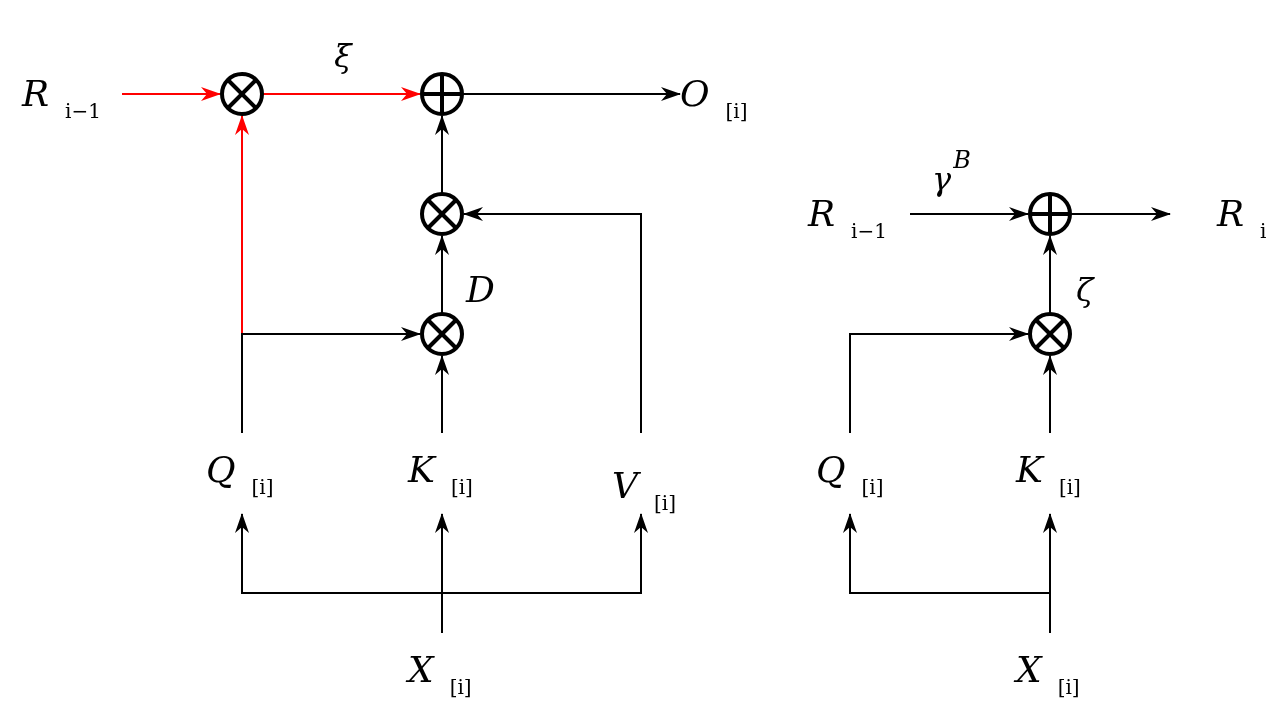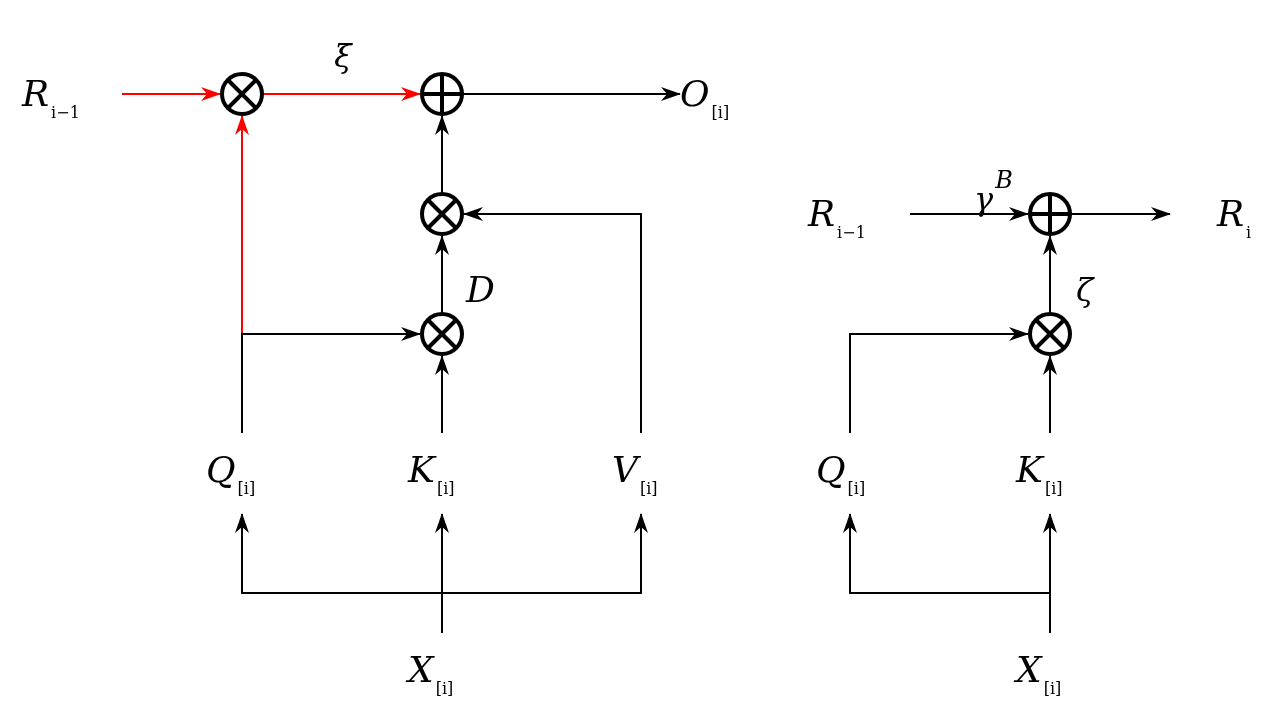--- a/index.html
+++ b/index.html
@@ -1,19 +1,19 @@
 <!DOCTYPE html>
 <html><head>
 <meta charset="utf-8">
 <style>
   html,body{margin:0;padding:0;background:#ffffff;}
   body{width:1288px;height:728px;overflow:hidden;position:relative;font-family:"DejaVu Serif",serif;}
   svg{position:absolute;left:0;top:0;}
   .lbl{position:absolute;font-family:"DejaVu Serif",serif;font-style:italic;color:#000;font-size:36px;line-height:1;white-space:nowrap;}
-  .lbl .sub{font-size:16px;font-style:normal;vertical-align:-12px;margin-left:2px;}
+  .lbl .sub{font-size:20px;font-style:normal;vertical-align:-12px;margin-left:16px;}
   .lbl .sup{font-size:24px;vertical-align:22px;margin-left:2px;}
   .greek{font-size:32px;}
 </style>
 </head>
 <body>
 
 <svg width="1288" height="728" viewBox="0 0 1288 728">
   <defs>
     <marker id="ab" viewBox="0 0 20 14" refX="19" refY="7" markerWidth="20" markerHeight="14" markerUnits="userSpaceOnUse" orient="auto">
       <path d="M0,0 L20,7 L0,14 L6,7 Z" fill="#000"></path>
@@ -82,22 +82,22 @@
     </g>
   </g>
 </svg>
 
 <div class="lbl" style="left:22px;top:76px;"><span>R</span><span class="sub">i−1</span></div>
 <div class="lbl greek" style="left:334px;top:40px;">ξ</div>
 <div class="lbl" style="left:680px;top:76px;"><span>O</span><span class="sub">[i]</span></div>
 <div class="lbl" style="left:466px;top:272px;">D</div>
 <div class="lbl" style="left:206px;top:452px;"><span>Q</span><span class="sub">[i]</span></div>
 <div class="lbl" style="left:408px;top:452px;"><span>K</span><span class="sub">[i]</span></div>
-<div class="lbl" style="left:612px;top:452px;"><span>V</span><span class="sub">[i]</span></div>
+<div class="lbl" style="left:612px;top:468px;"><span>V</span><span class="sub">[i]</span></div>
 <div class="lbl" style="left:408px;top:652px;"><span>X</span><span class="sub">[i]</span></div>
 
 <div class="lbl" style="left:808px;top:196px;"><span>R</span><span class="sub">i−1</span></div>
-<div class="lbl greek" style="left:932px;top:168px;margin-left:42px;"><span>γ</span><span class="sup">B</span></div>
+<div class="lbl greek" style="left:932px;top:148px;"><span>γ</span><span class="sup">B</span></div>
 <div class="lbl" style="left:1217px;top:196px;"><span>R</span><span class="sub">i</span></div>
 <div class="lbl greek" style="left:1076px;top:274px;">ζ</div>
 <div class="lbl" style="left:816px;top:452px;"><span>Q</span><span class="sub">[i]</span></div>
 <div class="lbl" style="left:1016px;top:452px;"><span>K</span><span class="sub">[i]</span></div>
 <div class="lbl" style="left:1016px;top:652px;"><span>X</span><span class="sub">[i]</span></div>
 
 </body></html>

